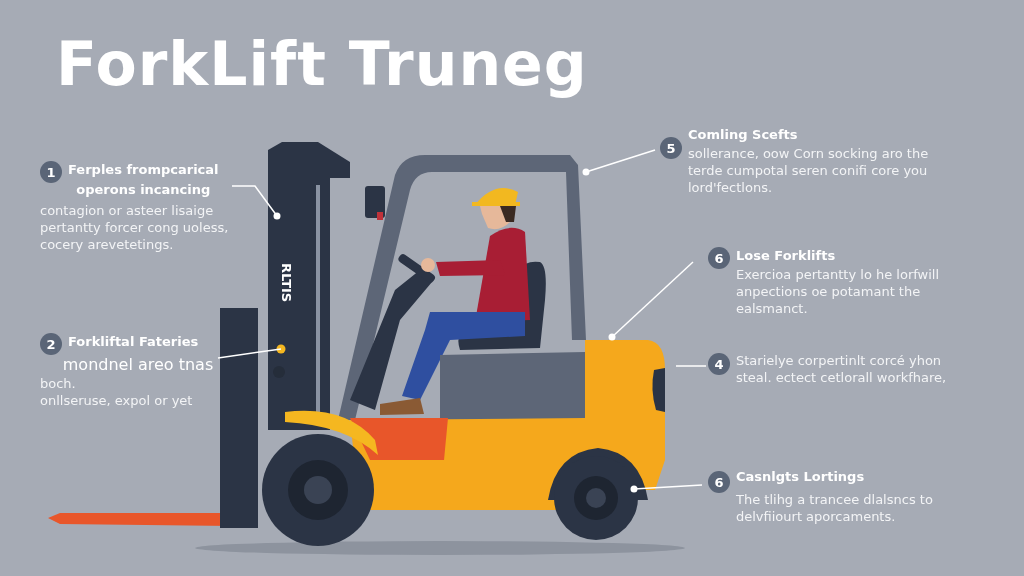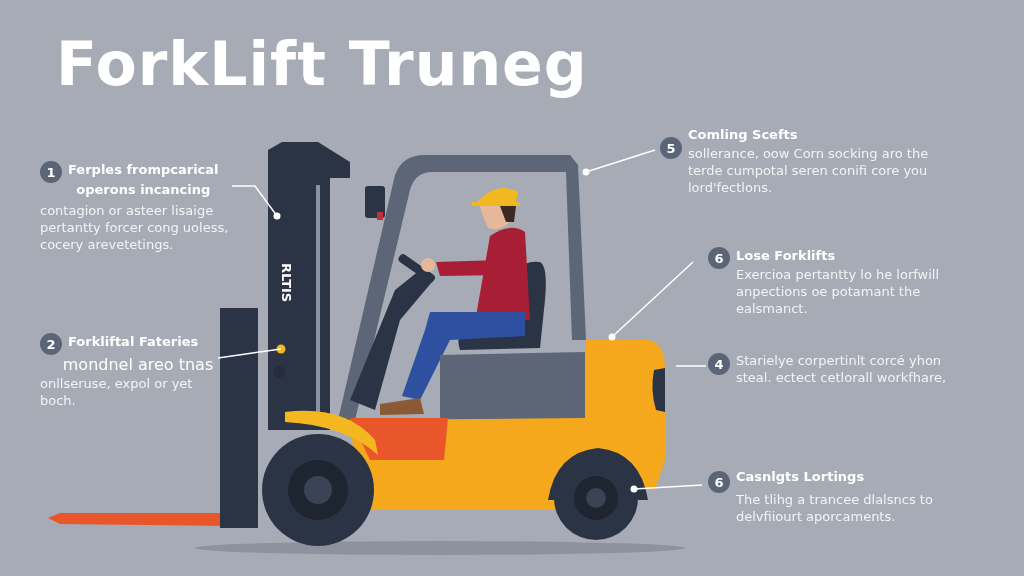--- a/index.html
+++ b/index.html
@@ -104,22 +104,22 @@
 
 <div class="callout left" style="left:40px; top:332px; width:190px;">
   <div class="head">
     <span class="badge">2</span>
     <div class="ctitle">
       <div>Forkliftal Fateries</div>
     </div>
   </div>
   <div class="ctitle" style="font-weight:normal; font-size:16px; margin-left:6px;">mondnel areo tnas</div>
   <div class="cbody">
+    <div>boch.</div>
     <div>onllseruse, expol or yet</div>
-    <div>boch.</div>
   </div>
 </div>
 
 <div class="callout" style="left:660px; top:125px; width:300px;">
   <div class="head">
     <span class="badge" style="margin-top:12px;">5</span>
     <div>
       <div class="ctitle">Comling Scefts</div>
       <div class="cbody">
         <div>sollerance, oow Corn socking aro the</div>

